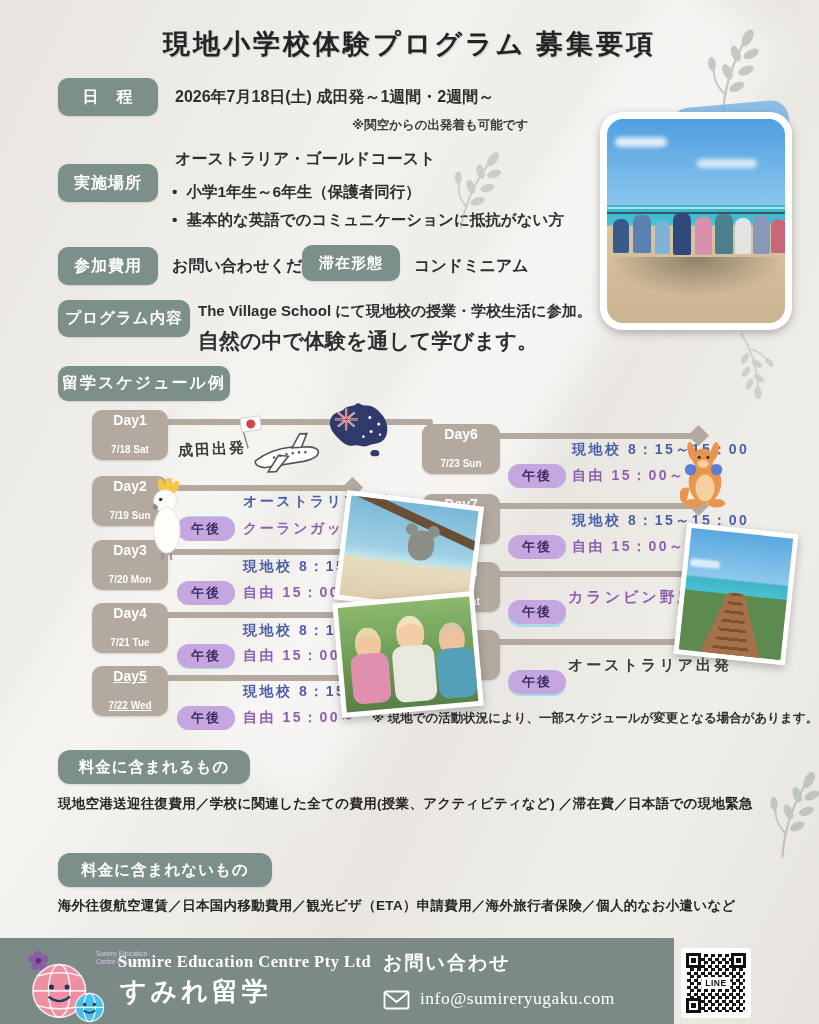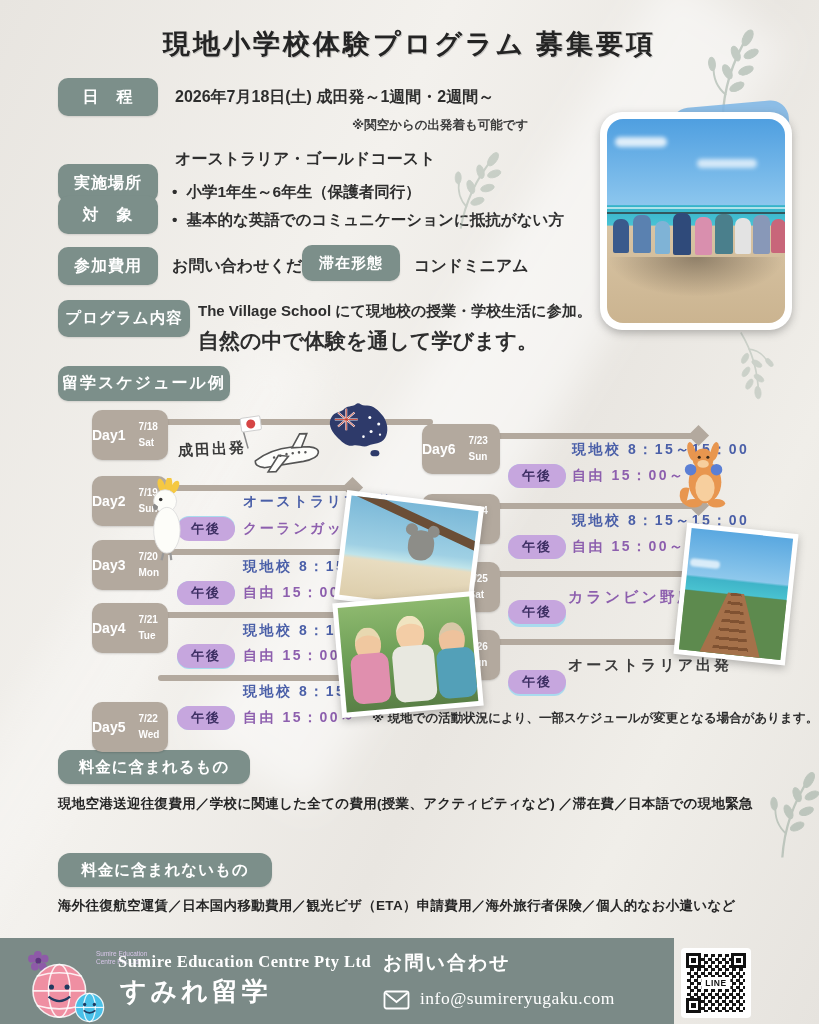--- a/index.html
+++ b/index.html
@@ -16,21 +16,21 @@
   .tag{position:absolute;background:var(--badge-sage,#7c8f8a);color:#fff;border-radius:10px;
     display:flex;align-items:center;justify-content:center;font-weight:700;
     font-size:16px;letter-spacing:1px;box-shadow:0 1px 2px rgba(0,0,0,.12);}
   .val{position:absolute;font-weight:700;font-size:16px;color:#2e2e2e;}
   .small-note{position:absolute;font-size:12.5px;font-weight:600;color:#3d3d3d;}
   .bullets{position:absolute;margin:0;padding:0;list-style:none;font-weight:700;font-size:15.5px;color:#2e2e2e;}
   .bullets li{margin:0 0 7px 0;}
   .bullets li::before{content:"•";margin-right:9px;}
   
   .day-badge{position:absolute;width:76px;height:50px;background:var(--timeline-taupe,#b3a99e);
-    border-radius:10px;color:#fff;display:flex;flex-direction:row;align-items:center;
+    border-radius:10px;color:#fff;display:flex;flex-direction:column;align-items:center;
     justify-content:center;font-weight:700;z-index:2;box-shadow:0 1px 2px rgba(0,0,0,.15);gap:13px;}
   .day-name{font-size:14px;line-height:17px;}
   .day-date{font-size:10px;line-height:16px;}
   .tl-bar{position:absolute;height:6px;background:var(--timeline-taupe,#b3a99e);border-radius:3px;z-index:0;}
   .tl-diamond{position:absolute;width:15px;height:15px;background:var(--timeline-taupe,#b3a99e);
     transform:rotate(45deg);z-index:1;}
   .pill{position:absolute;width:58px;height:24px;border-radius:12px;display:flex;align-items:center;
     justify-content:center;font-size:13px;font-weight:700;color:#24466b;letter-spacing:2px;z-index:2;}
   .pill.am{background:var(--am-blue,#a9dbee);margin-top:26px;}
   .pill.pm{background:var(--pm-purple,#c6a6de);color:#3d2f63;}
@@ -106,21 +106,20 @@
       <use href="#leafB"></use>
     </svg>
 
   <div class="tag" style="left:58px;top:78px;width:100px;height:38px;">日　程</div>
   <div class="val" style="left:175px;top:87px;">2026年7月18日(土) 成田発～1週間・2週間～</div>
   <div class="small-note" style="left:352px;top:117px;">※関空からの出発着も可能です</div>
 
   <div class="tag" style="left:58px;top:140px;width:100px;height:38px;margin-top:24px;">実施場所</div>
   <div class="val" style="left:175px;top:149px;">オーストラリア・ゴールドコースト</div>
 
-  <div class="tag" style="left:58px;top:196px;width:100px;height:38px;">対　象</div>
   <ul class="bullets" style="left:172px;top:182px;">
     <li>小学1年生～6年生（保護者同行）</li>
     <li>基本的な英語でのコミュニケーションに抵抗がない方</li>
   </ul>
 
   <div class="tag" style="left:58px;top:247px;width:100px;height:38px;">参加費用</div>
   <div class="val" style="left:172px;top:256px;">お問い合わせください</div>
   <div class="tag" style="left:302px;top:245px;width:98px;height:36px;font-size:15px;">滞在形態</div>
   <div class="val" style="left:414px;top:256px;">コンドミニアム</div>
 
@@ -255,21 +254,21 @@
       <div style="position:absolute;left:8px;top:48px;width:38px;height:50px;background:#e08fae;border-radius:10px;"></div>
       <div style="position:absolute;left:56px;top:14px;width:28px;height:28px;background:#f3cda6;border-radius:50%;border-top:8px solid #f0e4c0;"></div>
       <div style="position:absolute;left:50px;top:44px;width:42px;height:56px;background:#e8e8e0;border-radius:10px;"></div>
       <div style="position:absolute;left:98px;top:24px;width:26px;height:26px;background:#eec29c;border-radius:50%;border-top:8px solid #d8c8a8;"></div>
       <div style="position:absolute;left:94px;top:50px;width:38px;height:50px;background:#53a0b8;border-radius:10px;"></div>
     </div>
   </div>
 
   <div class="tl-bar" style="left:158px;top:675px;width:190px;"></div>
   <div class="tl-diamond" style="left:343px;top:670px;"></div>
-  <div class="day-badge" style="left:92px;top:702px;">
+  <div class="day-badge" style="left:92px;top:666px;text-decoration:underline;">
     <span class="day-name">Day5</span>
     <span class="day-date">7/22 Wed</span>
   </div>
   <div class="pill am" style="left:177px;top:680px;">午前</div>
   <div class="act blue" style="left:243px;top:683px;">現地校 8：15～15：00</div>
   <div class="pill pm" style="left:177px;top:706px;">午後</div>
   <div class="act purple" style="left:243px;top:709px;">自由 15：00～</div>
 
   <div class="tl-bar" style="left:492px;top:433px;width:205px;"></div>
   <div class="tl-diamond" style="left:691px;top:428px;"></div>

